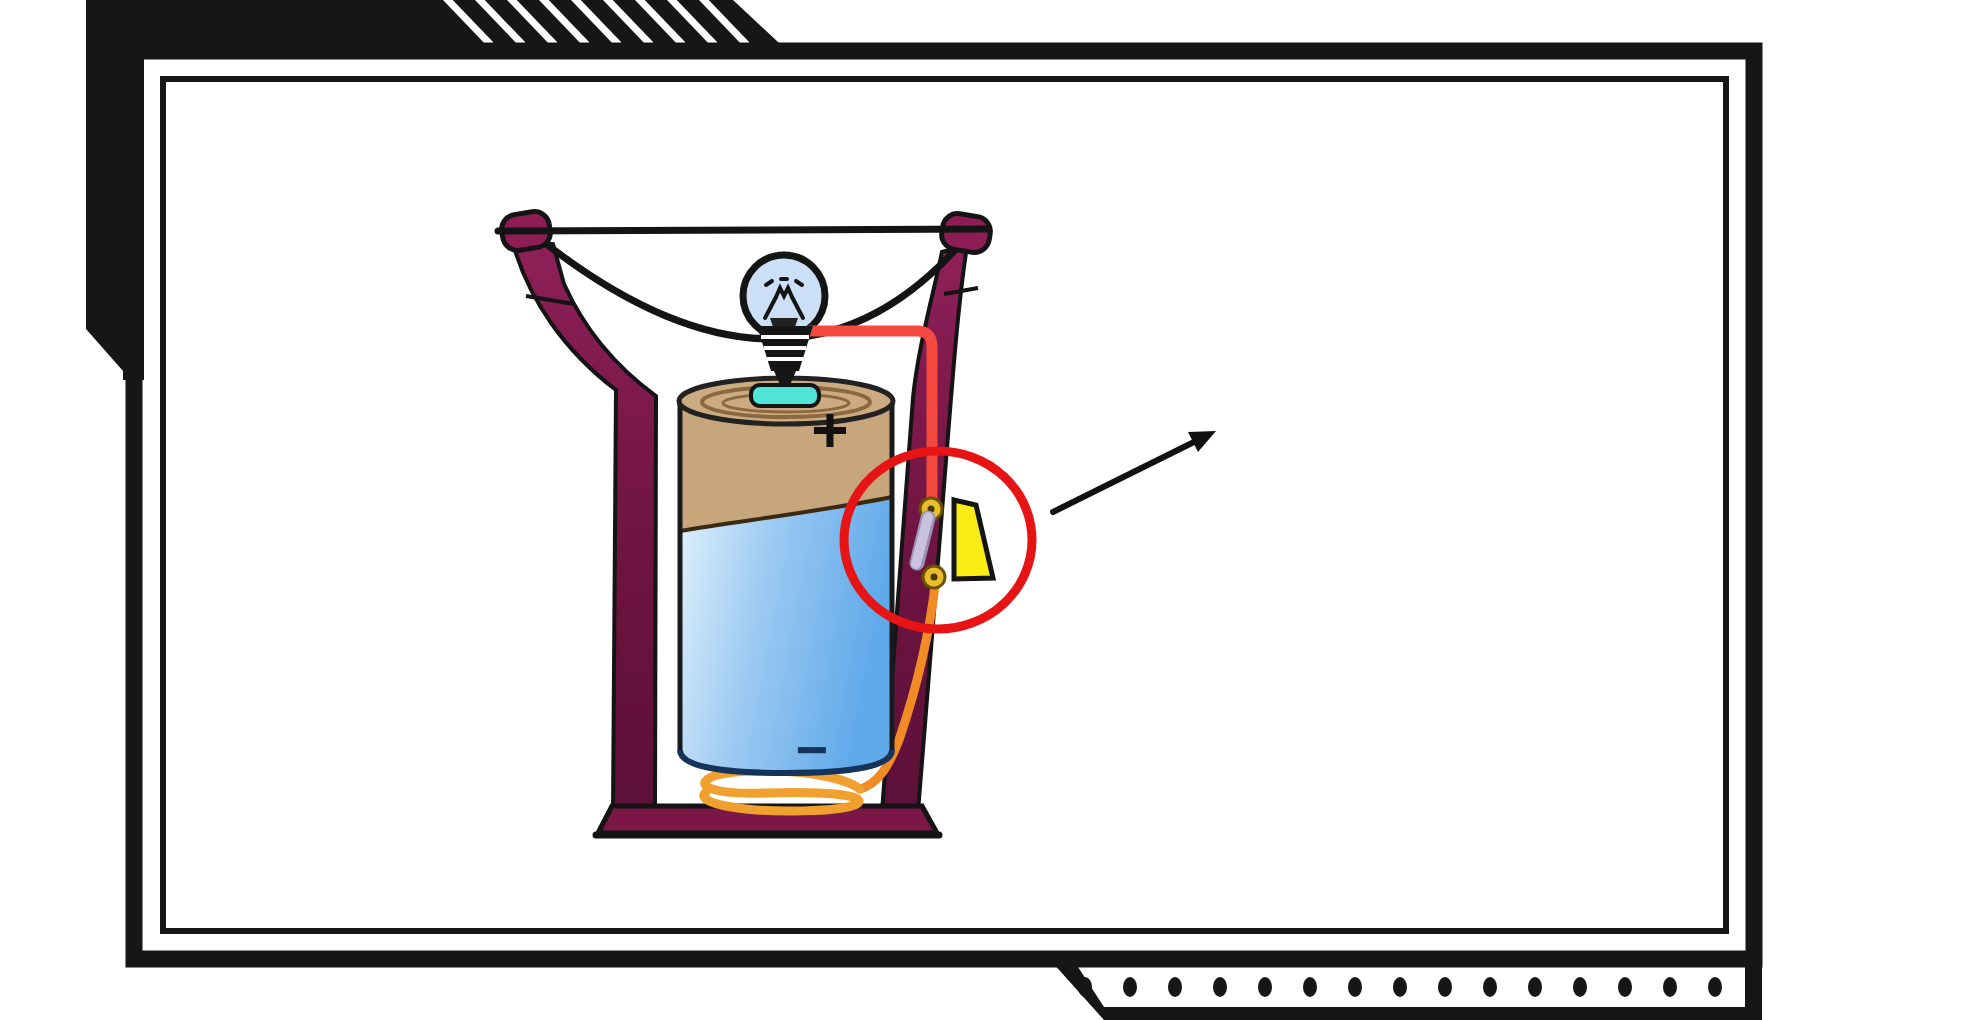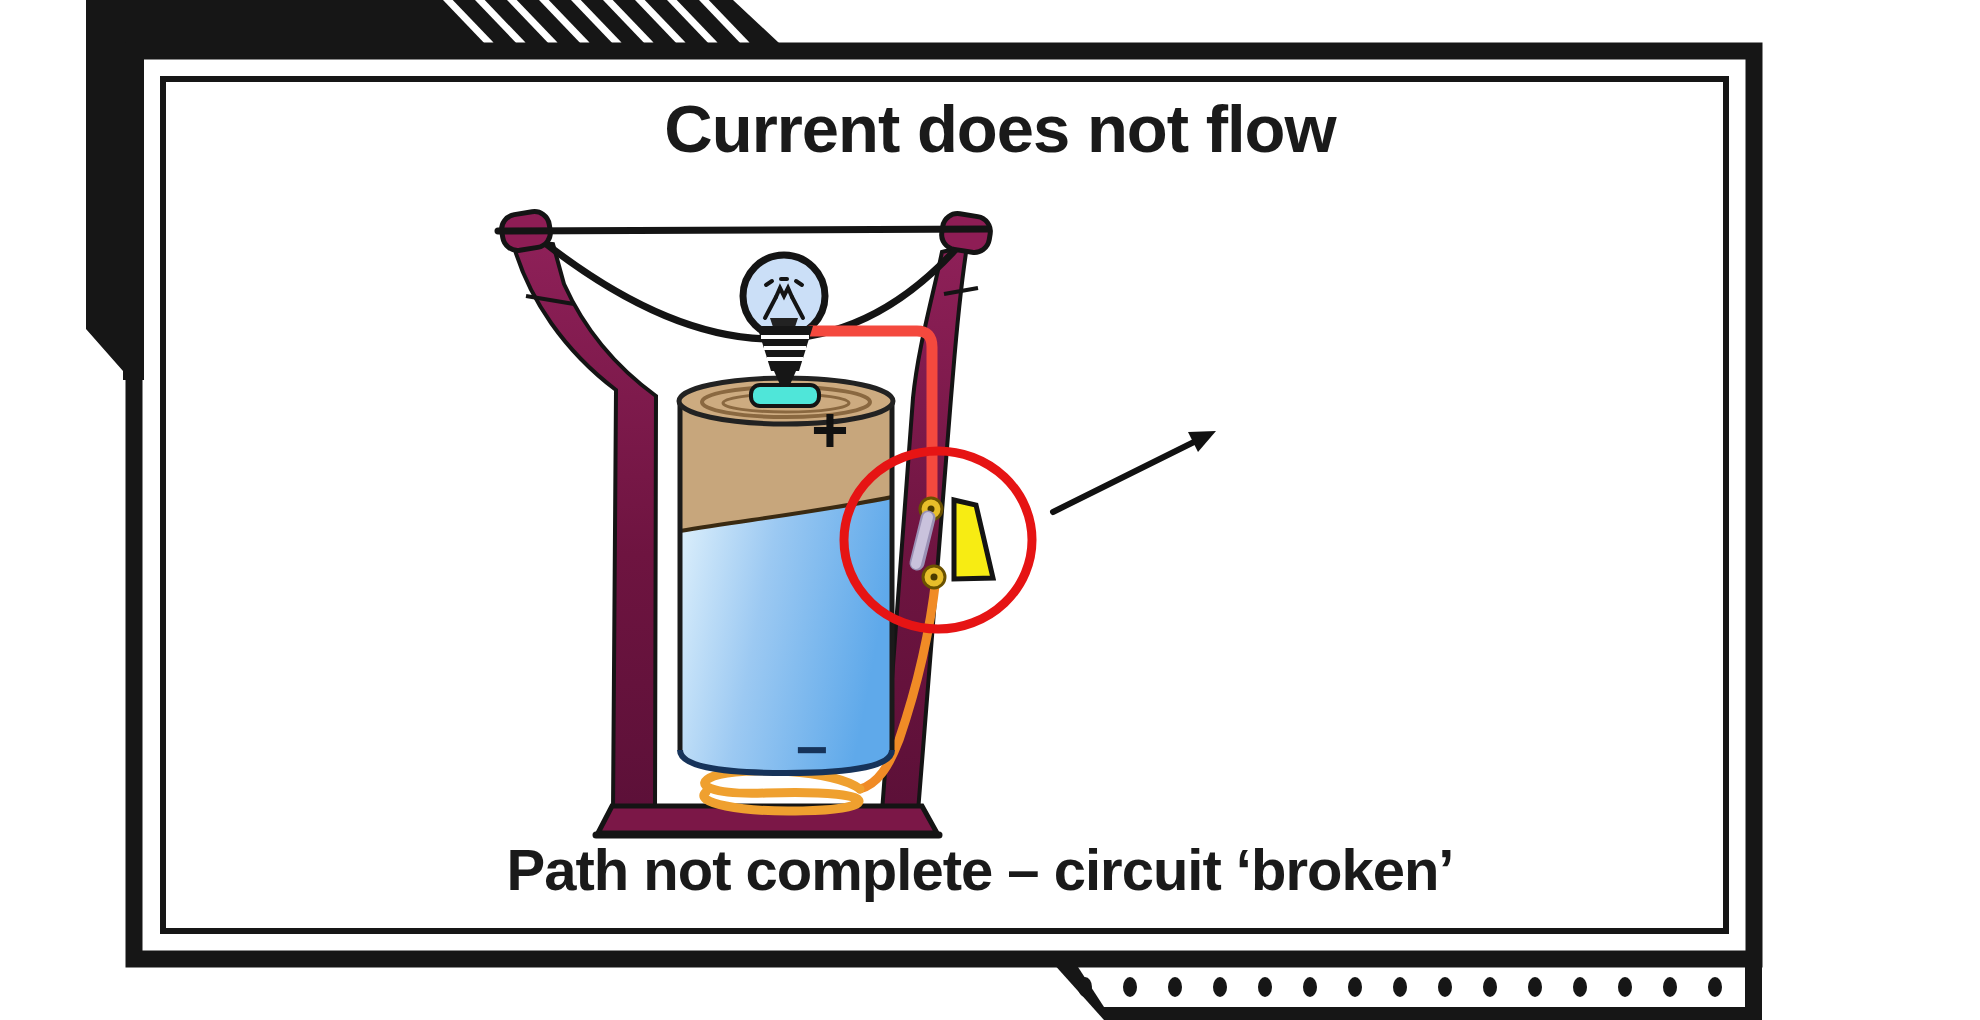--- a/index.html
+++ b/index.html
@@ -177,15 +177,13 @@
     <circle class="contact" cx="934" cy="577" r="11"></circle>
     <circle class="contact-dot" cx="934" cy="577" r="3.5"></circle>
 
     <ellipse class="highlight" cx="938" cy="540" rx="94" ry="89"></ellipse>
     <g>
       <line class="arrow-line" x1="1053" y1="512" x2="1198" y2="440"></line>
       <polygon class="arrow-head" points="1216,431 1198,452 1188,432"></polygon>
     </g>
   </svg>
 
-  <div class="txt title">Current does not flow</div>
-  <div class="txt caption">Path not complete – circuit ‘broken’</div>
 </div>
 
 </body></html>

